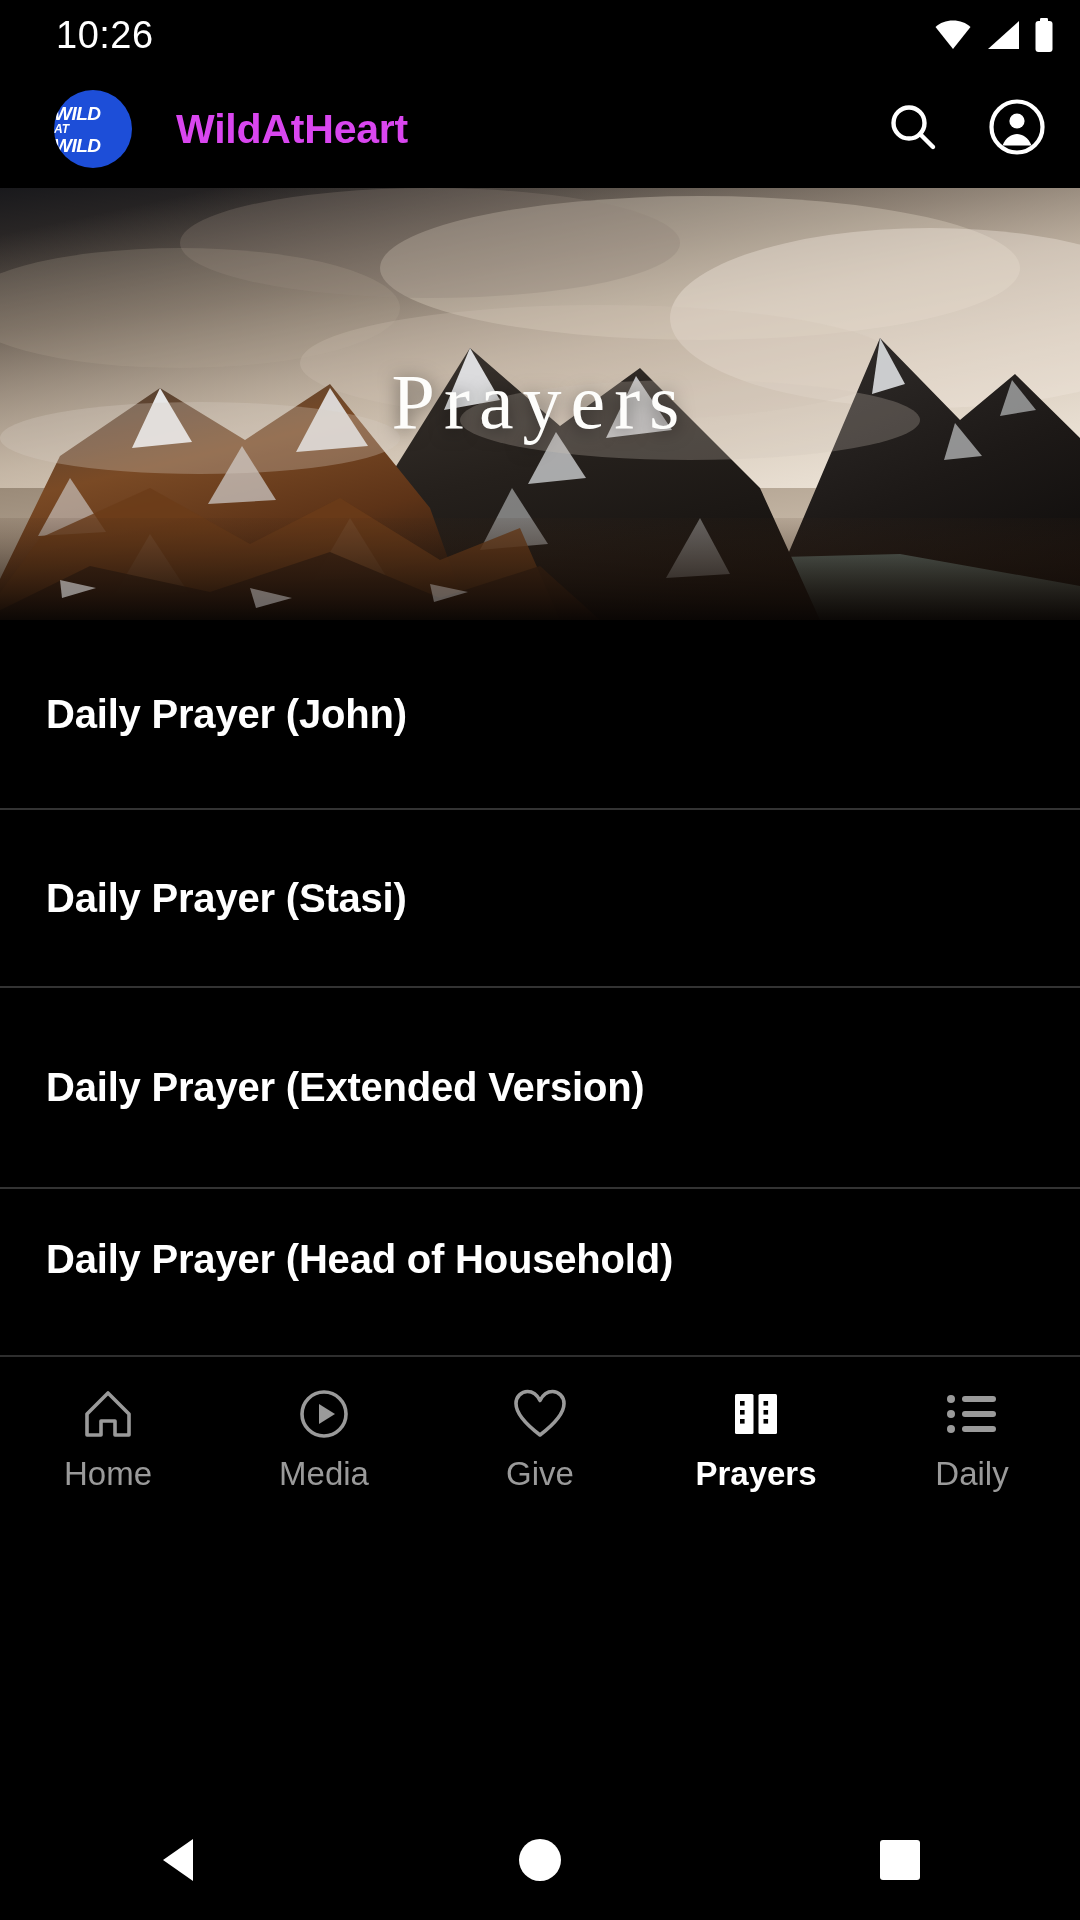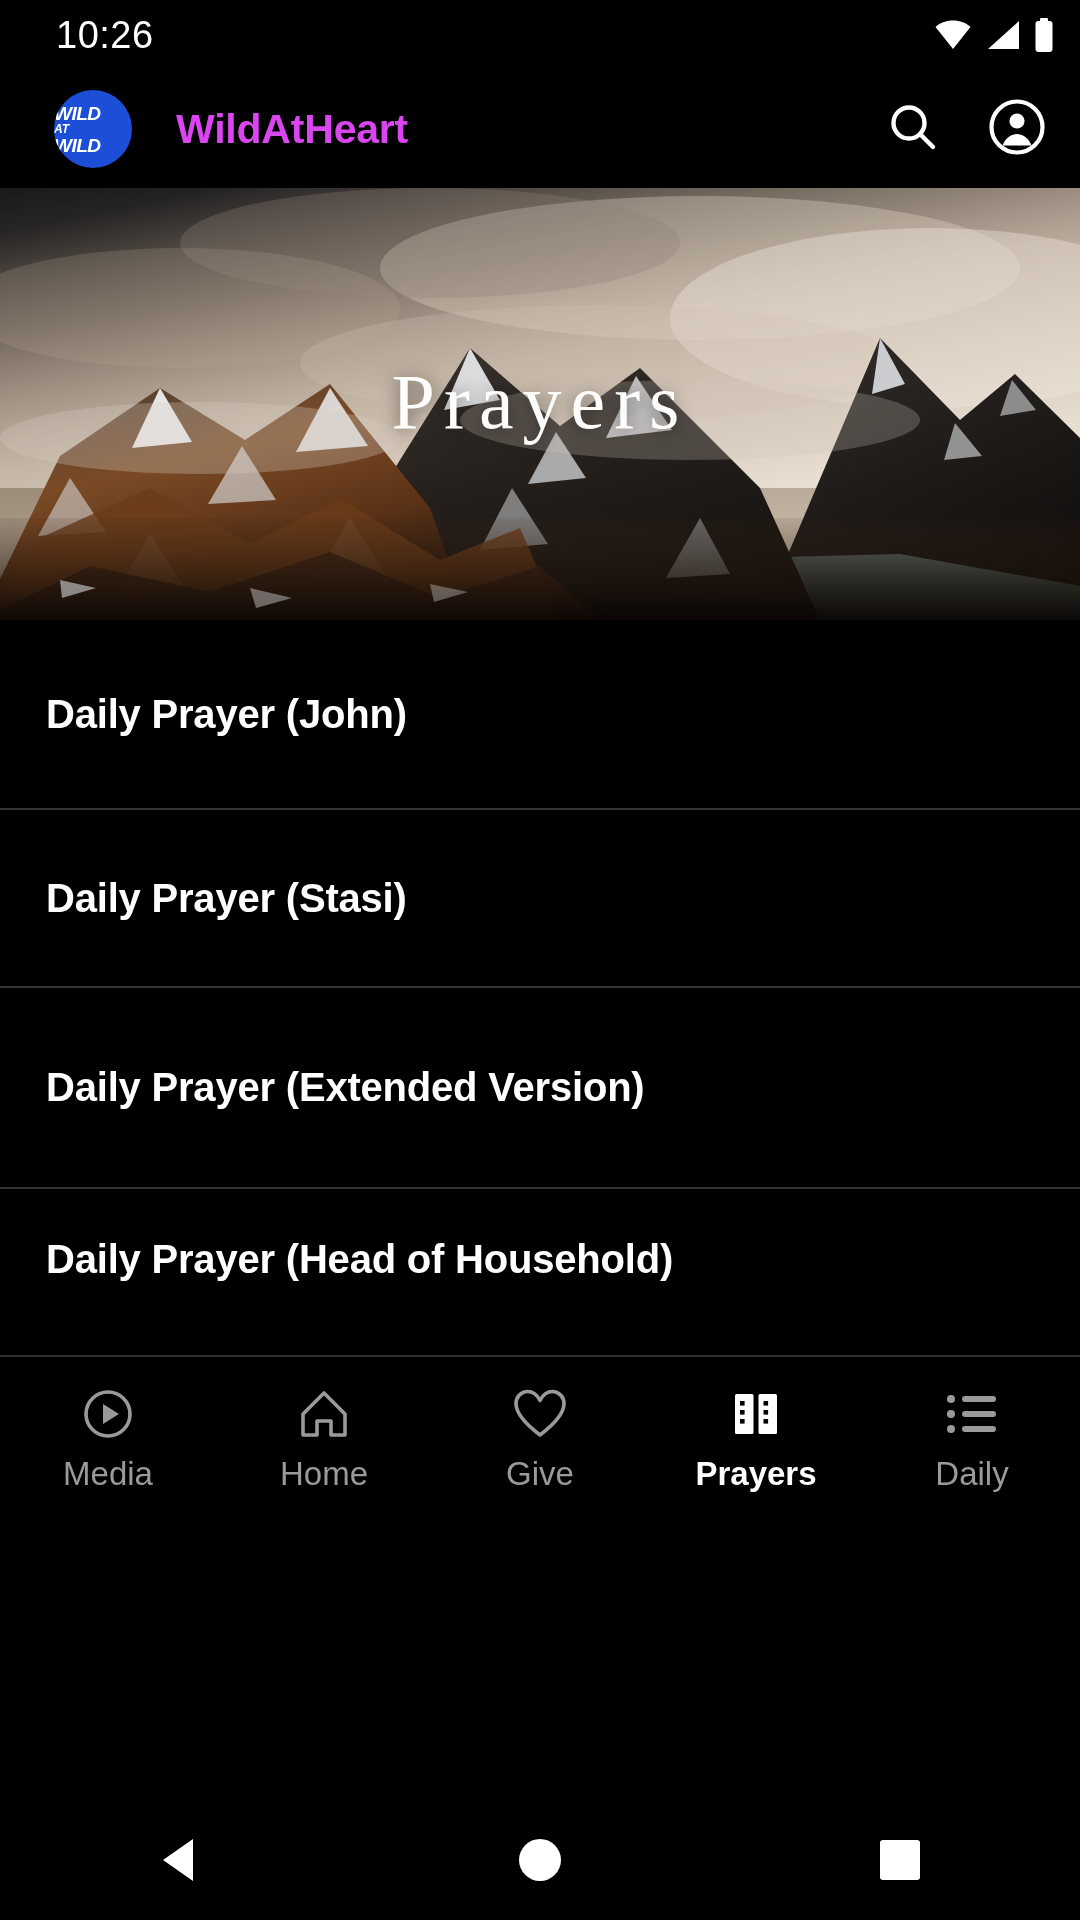--- a/index.html
+++ b/index.html
@@ -258,34 +258,34 @@
     <div class="list-item" style="height:140px">
       <span class="list-item-label">Daily Prayer (Head of Household)</span>
     </div>
   </div>
 
   <div class="bottomnav">
 
     <div class="nav-item">
       <span class="nav-icon">
         <svg width="52" height="52" viewBox="0 0 52 52">
+          <path d="M26 5 L47 26 L47 47 L33 47 L33 33 L19 33 L19 47 L5 47 L5 26 Z" fill="none" stroke="#9a9a9a" stroke-width="3.6" stroke-linejoin="round"></path>
+        </svg>
+      </span>
+      <span class="nav-label">Home</span>
+    </div>
+
+    <div class="nav-item">
+      <span class="nav-icon">
+        <svg width="52" height="52" viewBox="0 0 52 52">
           <circle cx="26" cy="26" r="22" fill="none" stroke="#9a9a9a" stroke-width="3.6"></circle>
           <path d="M21 16 L37 26 L21 36 Z" fill="#9a9a9a"></path>
         </svg>
       </span>
       <span class="nav-label">Media</span>
-    </div>
-
-    <div class="nav-item">
-      <span class="nav-icon">
-        <svg width="52" height="52" viewBox="0 0 52 52">
-          <path d="M26 5 L47 26 L47 47 L33 47 L33 33 L19 33 L19 47 L5 47 L5 26 Z" fill="none" stroke="#9a9a9a" stroke-width="3.6" stroke-linejoin="round"></path>
-        </svg>
-      </span>
-      <span class="nav-label">Home</span>
     </div>
 
     <div class="nav-item">
       <span class="nav-icon">
         <svg width="54" height="52" viewBox="0 0 54 52">
           <path d="M27 47 C6 31 3 21 3 15.5 C3 8.5 8.5 3.5 14.5 3.5 C20 3.5 24.5 7.5 27 12.5 C29.5 7.5 34 3.5 39.5 3.5 C45.5 3.5 51 8.5 51 15.5 C51 21 48 31 27 47 Z" fill="none" stroke="#9a9a9a" stroke-width="3.6" stroke-linejoin="round"></path>
         </svg>
       </span>
       <span class="nav-label">Give</span>
     </div>

